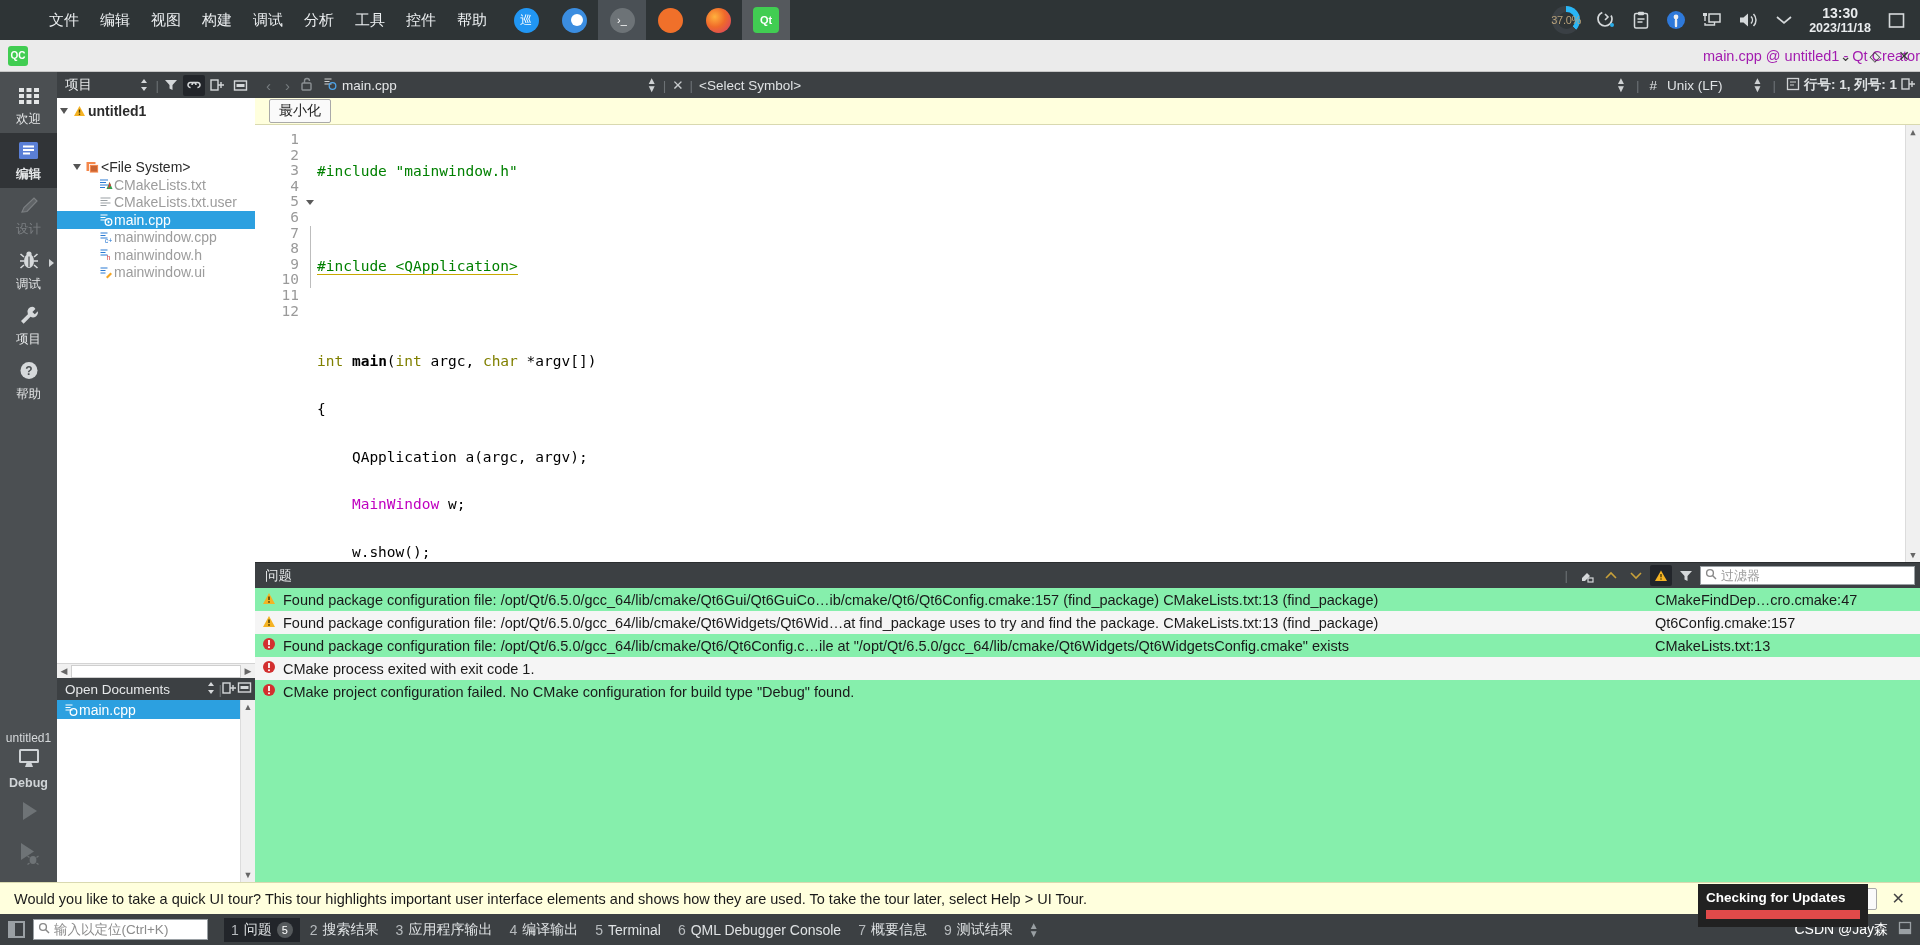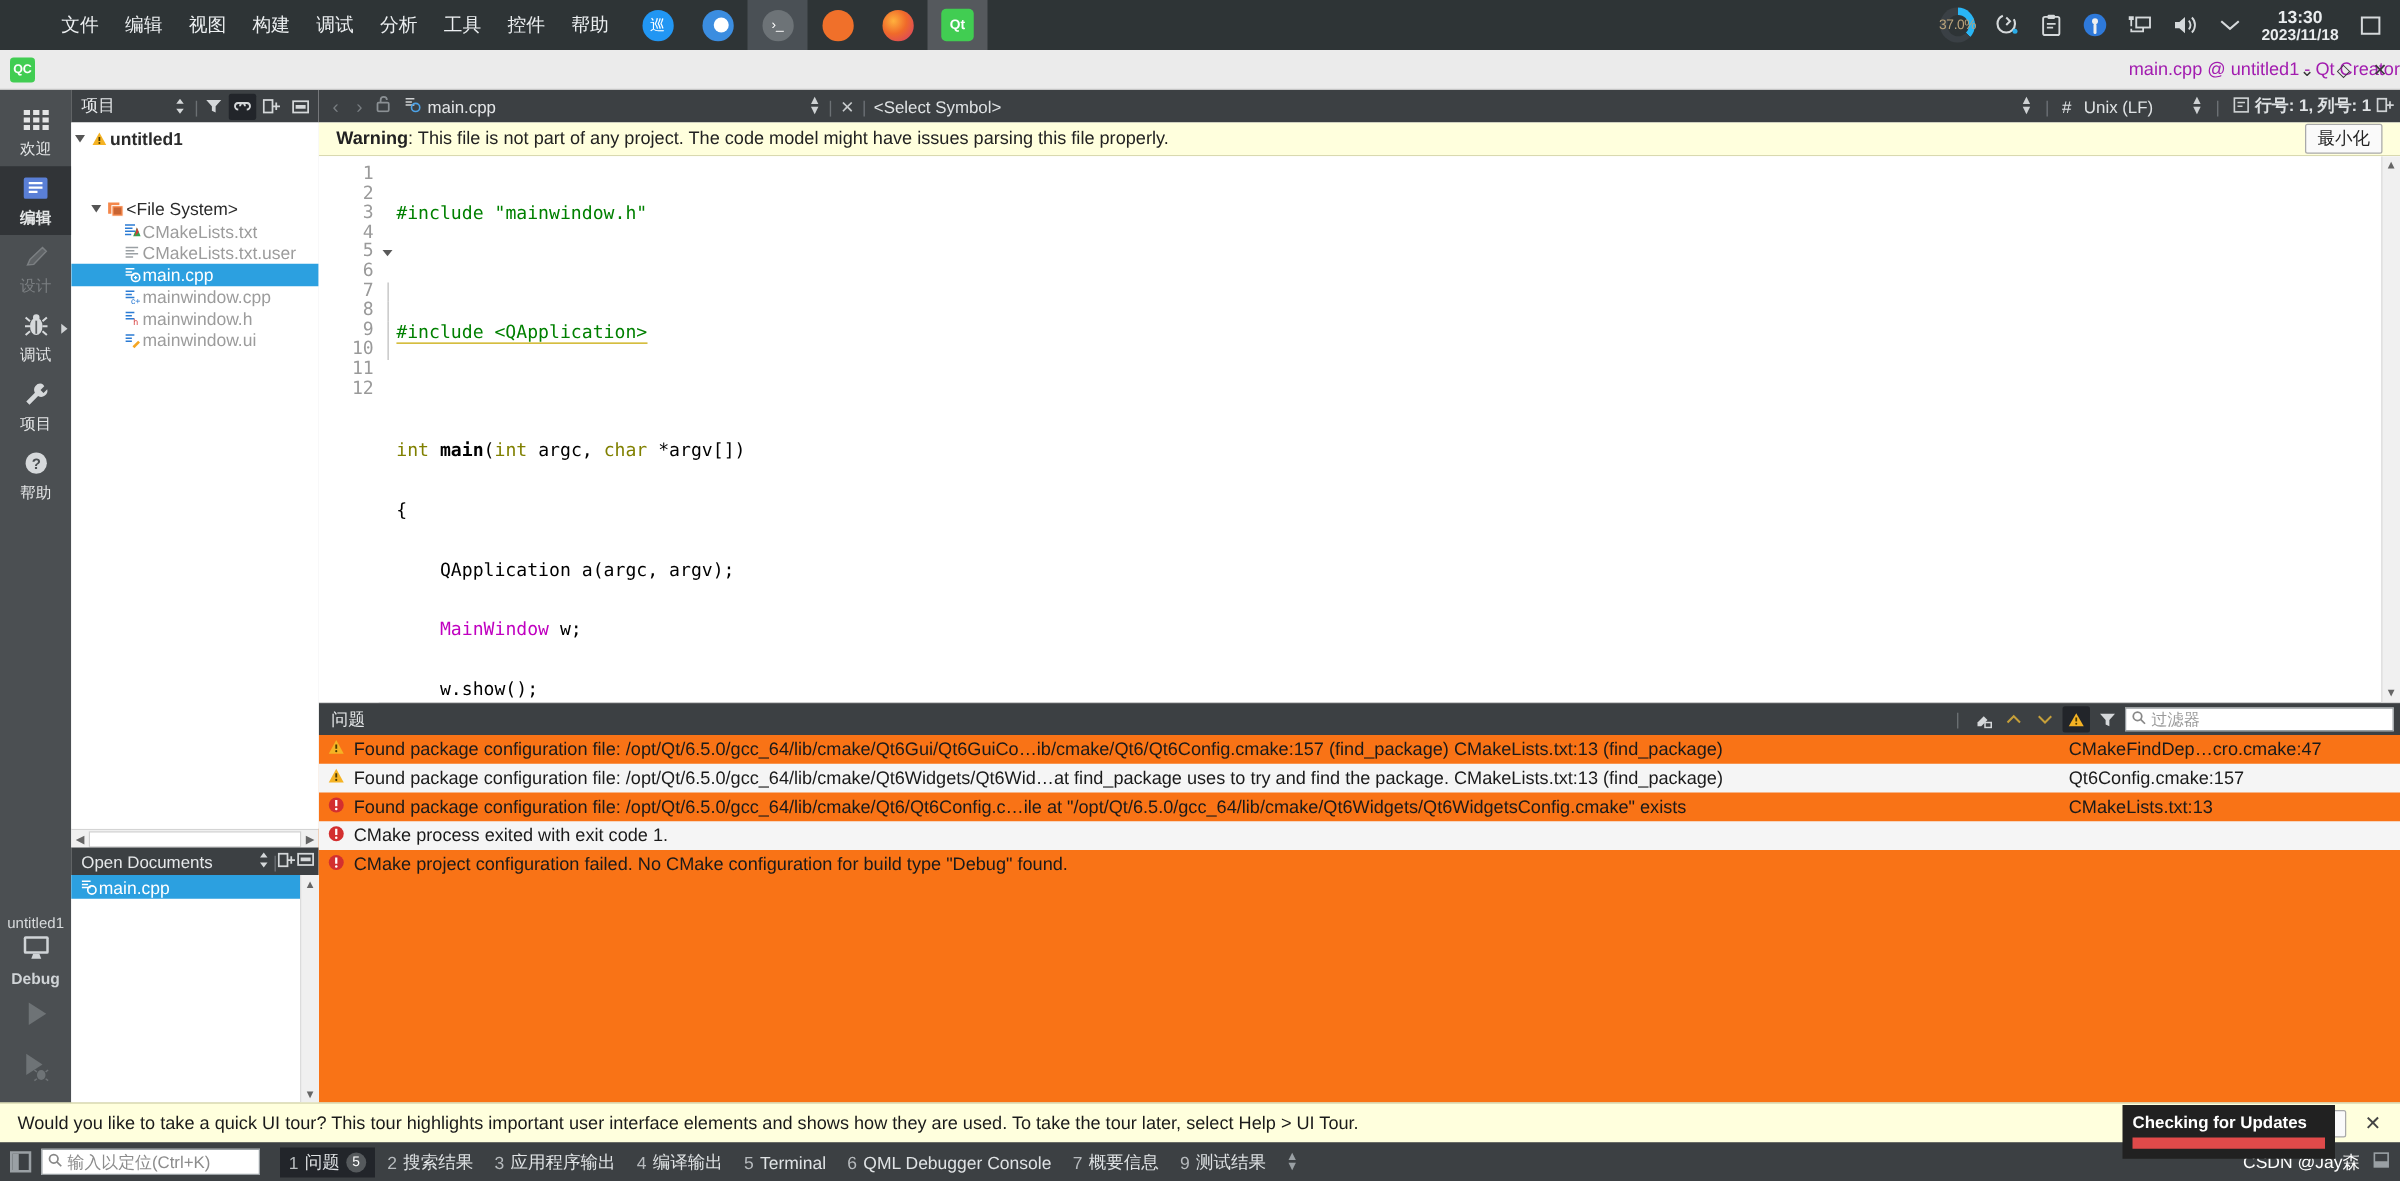--- a/index.html
+++ b/index.html
@@ -199,21 +199,21 @@
     height:25px; background:#3c4043; display:flex; align-items:center;
     padding:0 5px 0 10px; color:#e6e8ea; font-size:13.5px; gap:3px; flex:none;
   }
   .ih-title { margin-right:auto; }
   .ih-ic { width:22px; height:21px; display:flex; align-items:center; justify-content:center; border-radius:2px; }
   .ih-ic.on { background:#22252a; }
   .ih-filter {
     width:215px; height:19px; background:#fff; border:1px solid #9aa0a4; display:flex;
     align-items:center; padding:0 4px; gap:4px; color:#9a9a9a; font-size:13px;
   }
-  .issue-list { flex:1; background:#f97316; overflow:hidden; }
+  .issue-list { flex:1; background:#86efac; overflow:hidden; }
   .irow { height:23px; display:flex; align-items:center; font-size:14.5px; color:#1a1a1a; }
   .irow:nth-child(even) { background:#f5f5f5; }
   .i-ic { width:28px; text-align:center; flex:none; }
   .i-desc { flex:1; overflow:hidden; white-space:nowrap; text-overflow:ellipsis; padding-right:14px; }
   .i-loc { width:265px; flex:none; white-space:nowrap; overflow:hidden; }
 
   
   .tour {
     height:32px; background:#ffffdd; border-top:1px solid #d9d9b0;
     display:flex; align-items:center; padding:0 10px 0 14px; gap:10px;
@@ -699,21 +699,20 @@
           <span>
             <svg width="15" height="14" viewBox="0 0 15 14">
                 <rect x="1" y="2" width="7" height="10" fill="none" stroke="#cfd2d4" stroke-width="1.4"></rect>
                 <path d="M11 4v6M8 7h6" stroke="#cfd2d4" stroke-width="1.4"></path>
               </svg>
           </span>
         </span>
       </div>
 
       <div class="warnbar">
-        <span class="wtext"><b>Warning</b><span>: This file is not part of any project. The code model might have issues parsing this file properly.</span></span>
         <button class="minbtn">最小化</button>
       </div>
 
       <div class="editor">
         <div class="gutter">
           <div>1</div>
           <div>2</div>
           <div>3</div>
           <div>4</div>
           <div>5</div>

